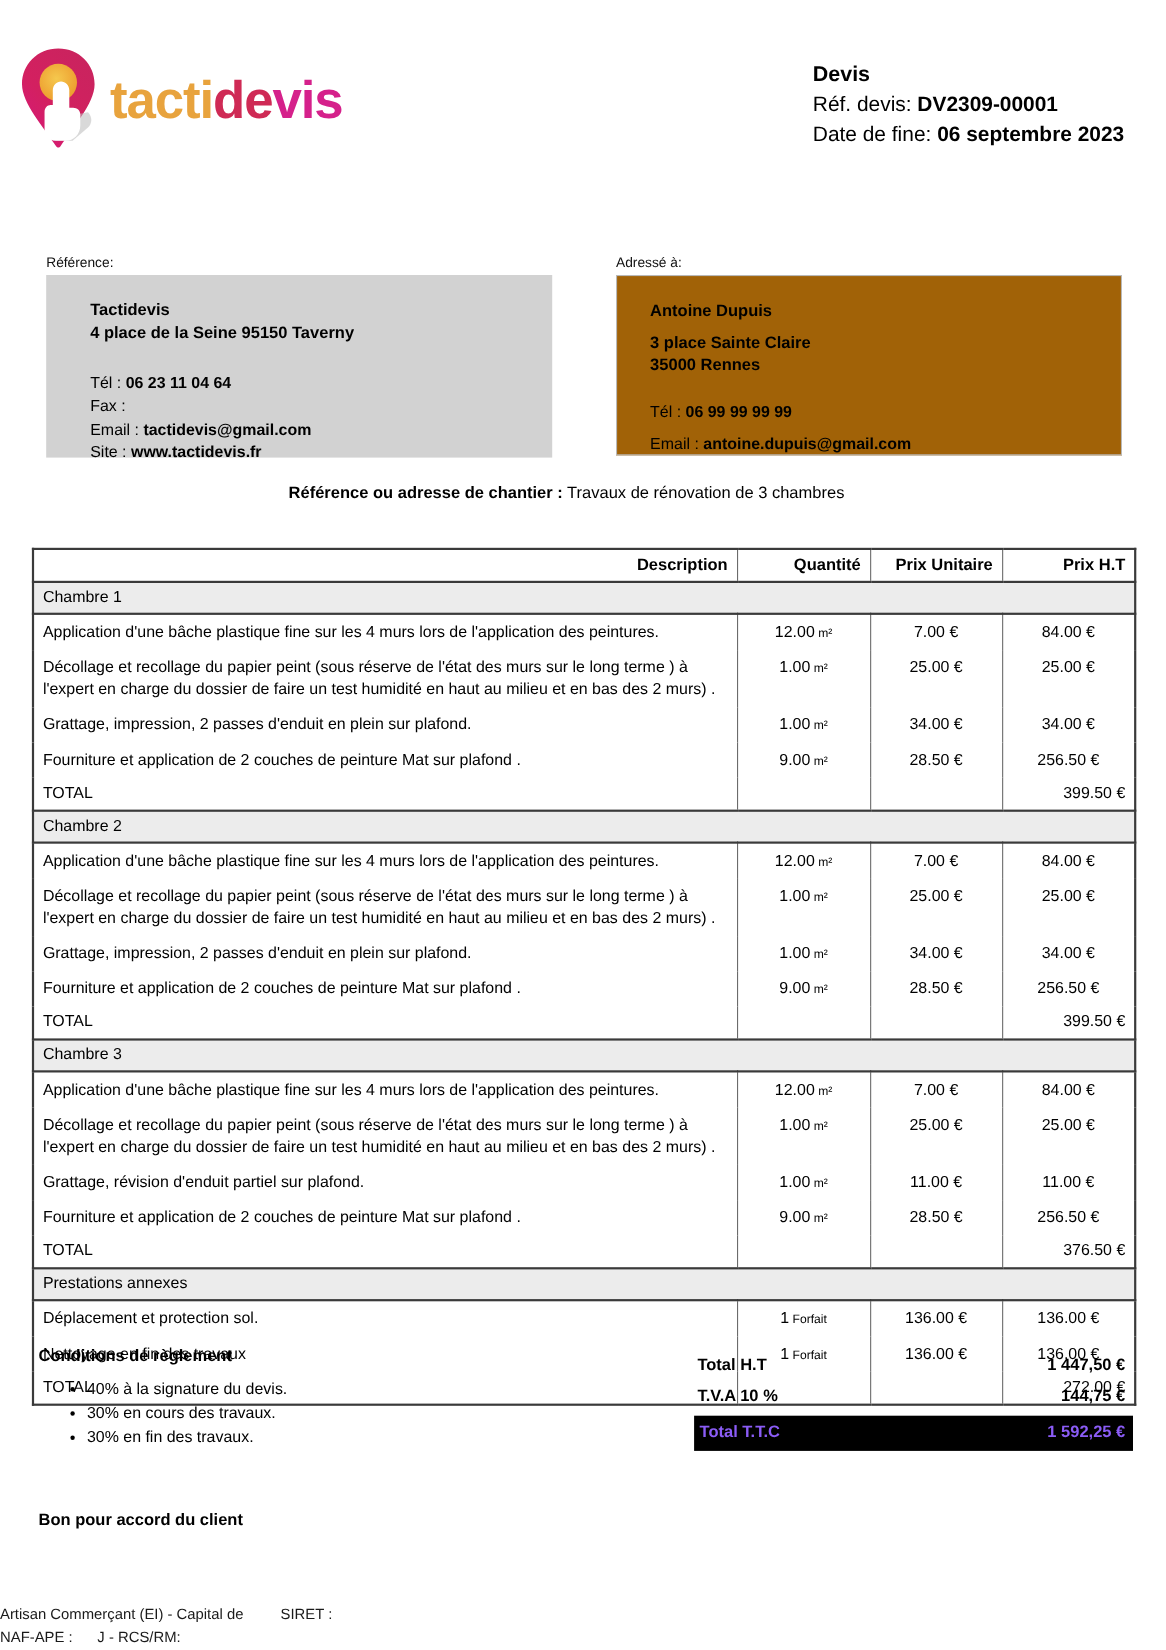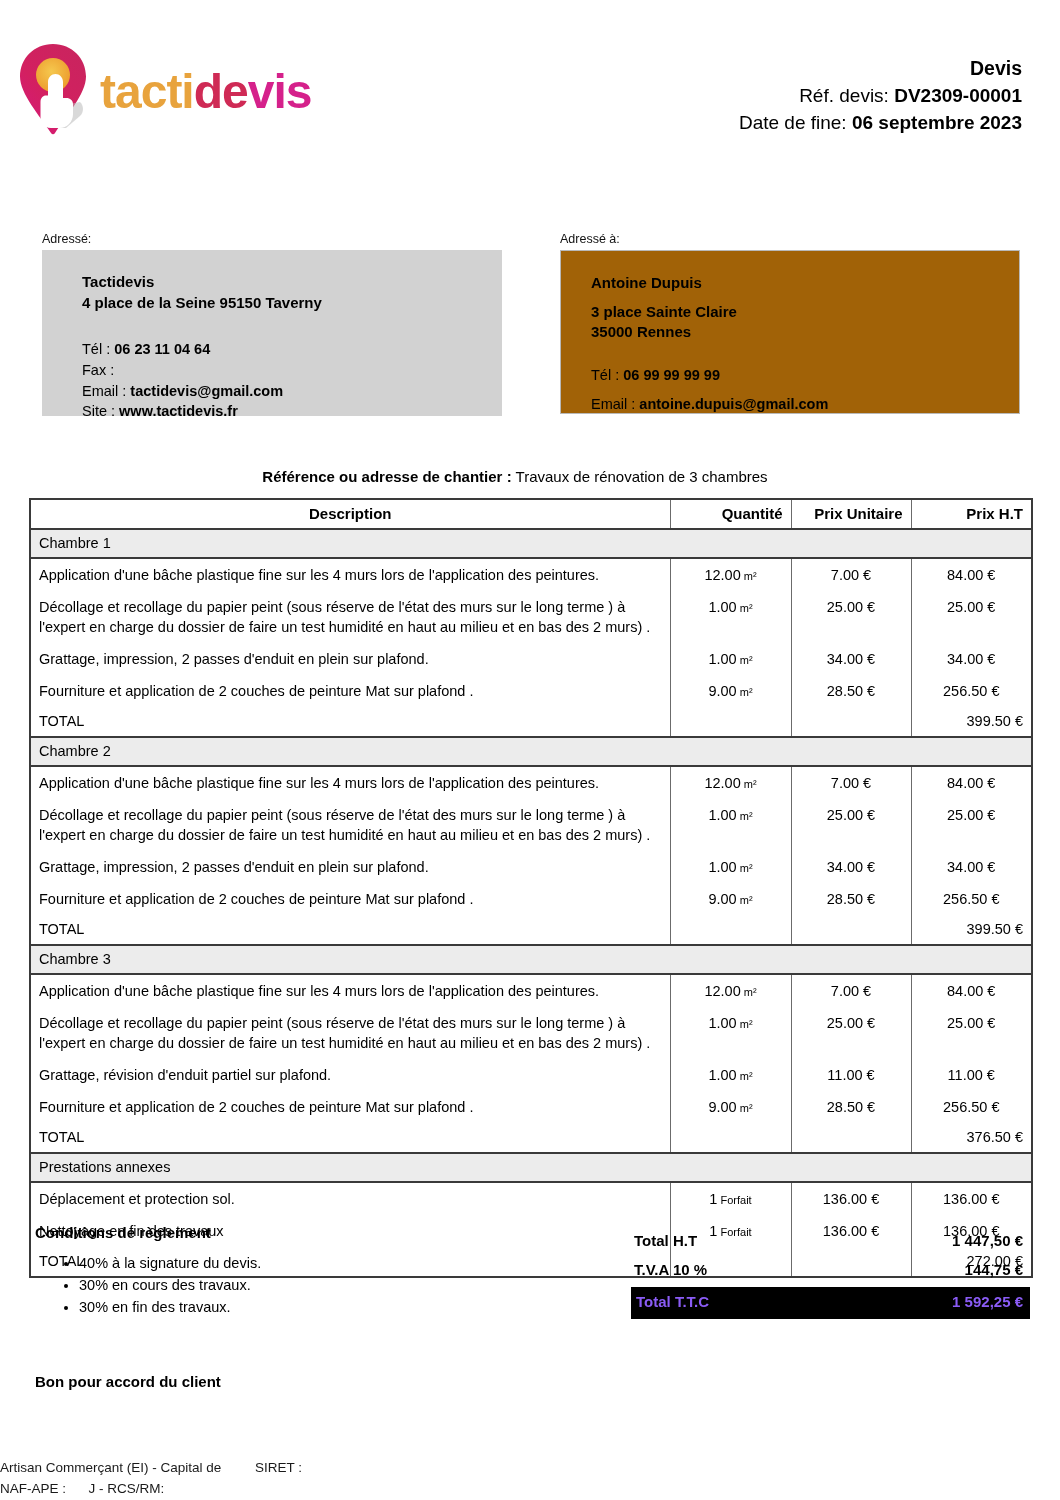--- a/index.html
+++ b/index.html
@@ -40,21 +40,20 @@
     top: 2px;
   }
   .logo-text .t1 { color: #e8a33d; }
   .logo-text .t2 { color: #cf2a55; }
   .logo-text .t3 { color: #d5218b; }
 
   .doc-meta {
     position: absolute;
     right: 38px;
     top: 55px;
-    text-align: right;
     font-size: 19px;
     line-height: 1.42;
   }
   .doc-meta .title {
     font-weight: bold;
     font-size: 19.5px;
   }
   .doc-meta .lbl { font-weight: normal; }
   .doc-meta .val { font-weight: bold; }
 
@@ -100,21 +99,21 @@
   .addr-gap-sm { height: 8px; }
   .addr-gap { height: 26px; }
   .addr-gap-r { height: 22px; }
   .kv { font-size: 14.5px; line-height: 1.42; }
   .kv .k { font-weight: normal; }
   .kv .v { font-weight: bold; }
 
   
   .chantier {
     position: absolute;
-    top: 468px;
+    top: 440px;
     left: 0;
     width: 1030px;
     text-align: center;
     font-size: 15px;
   }
   .chantier .c-lbl { font-weight: bold; }
   .chantier .c-val { font-weight: normal; }
 
   
   .tbl {
@@ -133,21 +132,21 @@
 
   .tbl th {
     font-weight: bold;
     font-size: 15px;
     padding: 5px 8px 6px 8px;
     border-top: 2px solid #3a3a3a;
     border-bottom: 2px solid #3a3a3a;
     border-left: 1px solid #6b6b6b;
     background: #ffffff;
   }
-  .tbl th:first-child { border-left: 2px solid #3a3a3a; text-align: center; }
+  .tbl th:first-child { border-left: 2px solid #3a3a3a; text-align: right; }
   .tbl th:last-child  { border-right: 2px solid #3a3a3a; }
   .tbl th.num { text-align: right; }
 
   .sec-row td {
     background: #ececec;
     font-size: 14.5px;
     padding: 5px 8px 6px 8px;
     border-top: 1px solid #8a8a8a;
     border-bottom: 2px solid #3a3a3a;
     border-left: 2px solid #3a3a3a;
@@ -280,21 +279,21 @@
     <div>
       <span class="lbl">Date de fine:</span>
       <span class="val">06 septembre 2023</span>
     </div>
   </div>
 </div>
 
 <div class="addr-zone">
 
   <div class="block-left">
-    <div class="addr-caption">Adressé:</div>
+    <div class="addr-caption">Référence:</div>
     <div class="addr-box shaded">
       <div class="addr-name">Tactidevis</div>
       <div class="addr-line">4 place de la Seine 95150 Taverny</div>
       <div class="addr-gap"></div>
       <div class="kv">
         <span class="k">Tél :</span>
         <span class="v">06 23 11 04 64</span>
       </div>
       <div class="kv">
         <span class="k">Fax :</span>

